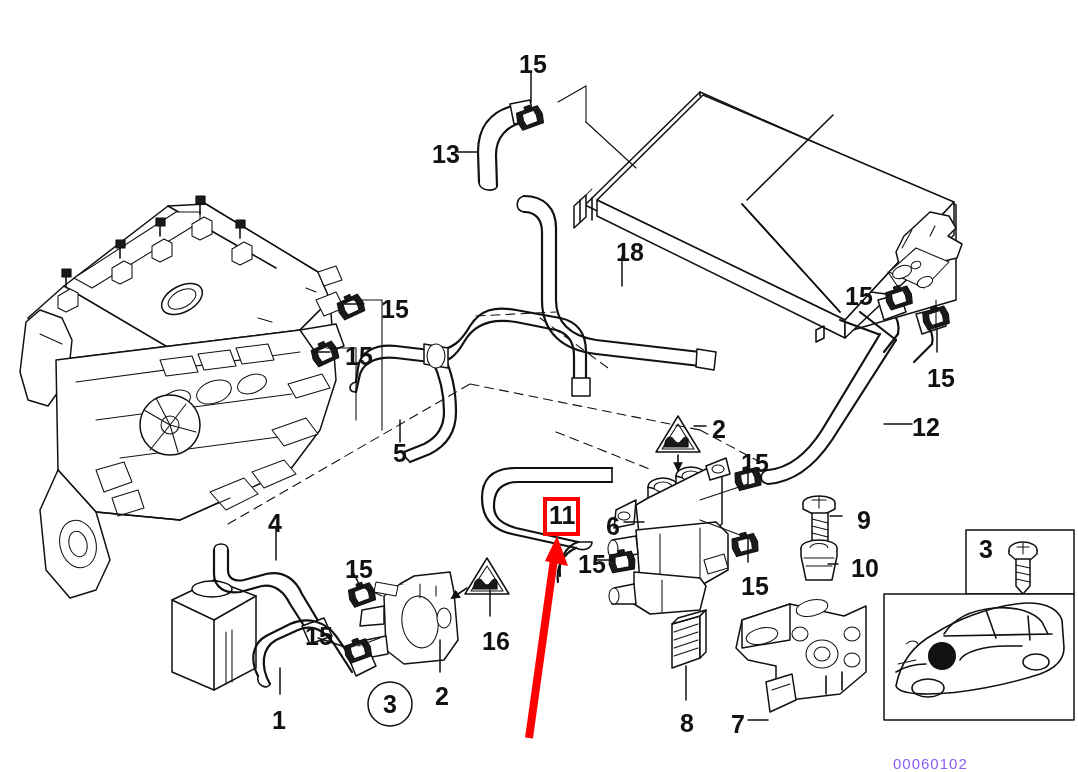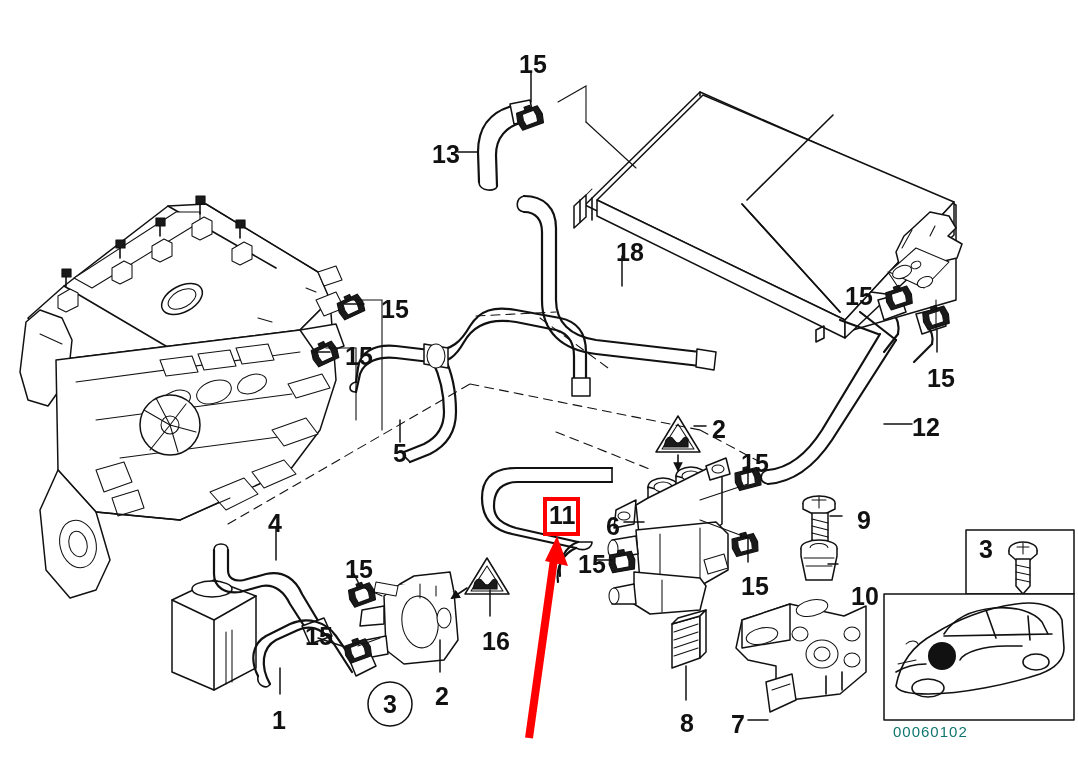--- a/index.html
+++ b/index.html
@@ -4,21 +4,21 @@
 <style>
   html,body{margin:0;padding:0;background:#fff;}
   body{width:1078px;height:772px;overflow:hidden;
        font-family:"Liberation Sans", sans-serif;}
   #stage{position:relative;width:1078px;height:772px;background:#ffffff;}
   #art{position:absolute;left:0;top:0;width:1078px;height:772px;}
   .lbl{position:absolute;font-family:"Liberation Sans",sans-serif;
        font-weight:bold;color:#111;line-height:1;white-space:nowrap;}
   .n{font-size:25px;}
   .diagid{position:absolute;font-family:"Liberation Sans",sans-serif;
-          font-size:15px;letter-spacing:1px;color:#0f766e;font-weight:normal;}
+          font-size:15px;letter-spacing:1px;color:#8b5cf6;font-weight:normal;margin-top:32px;}
   .hl-box{position:absolute;border:4px solid #ff0000;background:transparent;
           box-sizing:border-box;}
 </style>
 </head>
 <body>
 
 <div id="stage">
 
   <svg id="art" viewBox="0 0 1078 772">
     <defs>
@@ -486,21 +486,21 @@
   <div class="lbl n" style="left:912px;top:415px;">12</div>
   <div class="lbl n" style="left:393px;top:441px;">5</div>
   <div class="lbl n" style="left:712px;top:417px;">2</div>
   <div class="lbl n" style="left:741px;top:451px;">15</div>
   <div class="lbl n" style="left:268px;top:511px;">4</div>
   <div class="lbl n" style="left:606px;top:514px;">6</div>
   <div class="lbl n" style="left:857px;top:508px;">9</div>
   <div class="lbl n" style="left:345px;top:557px;">15</div>
   <div class="lbl n" style="left:578px;top:552px;">15</div>
   <div class="lbl n" style="left:741px;top:574px;">15</div>
-  <div class="lbl n" style="left:851px;top:584px;">10</div>
+  <div class="lbl n" style="left:851px;top:556px;">10</div>
   <div class="lbl n" style="left:305px;top:624px;">15</div>
   <div class="lbl n" style="left:482px;top:629px;">16</div>
   <div class="lbl n" style="left:435px;top:684px;">2</div>
   <div class="lbl n" style="left:272px;top:708px;">1</div>
   <div class="lbl n" style="left:680px;top:711px;">8</div>
   <div class="lbl n" style="left:731px;top:712px;">7</div>
   <div class="lbl n" style="left:383px;top:692px;">3</div>
   <div class="lbl n" style="left:979px;top:537px;">3</div>
 
   <div class="hl-box" style="left:543px;top:497px;width:37px;height:39px;"></div>

